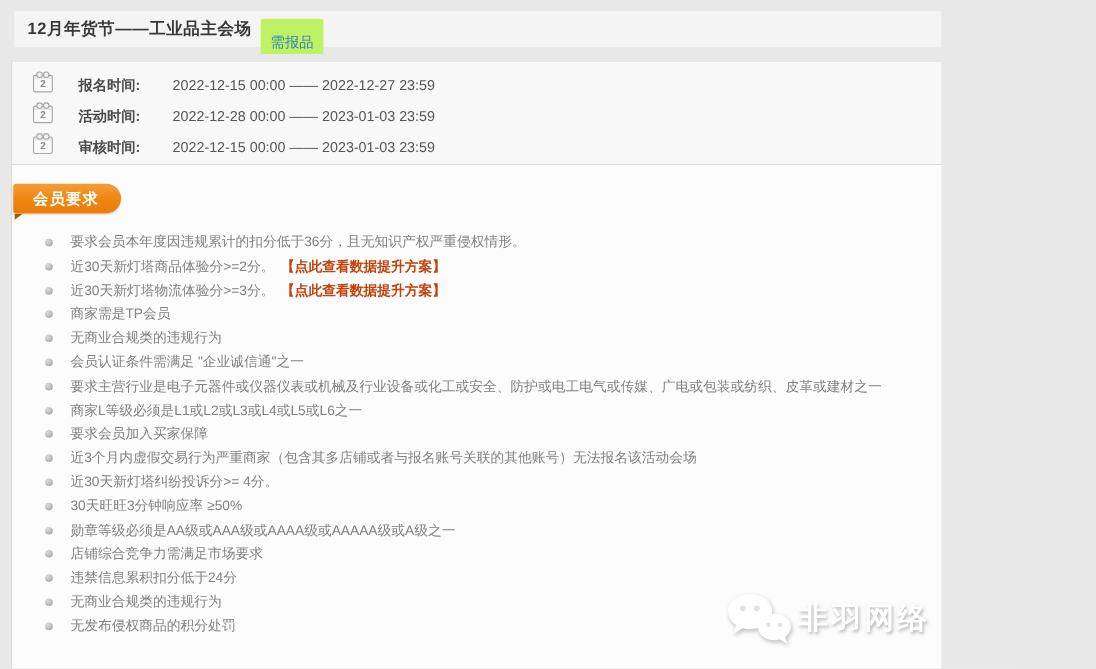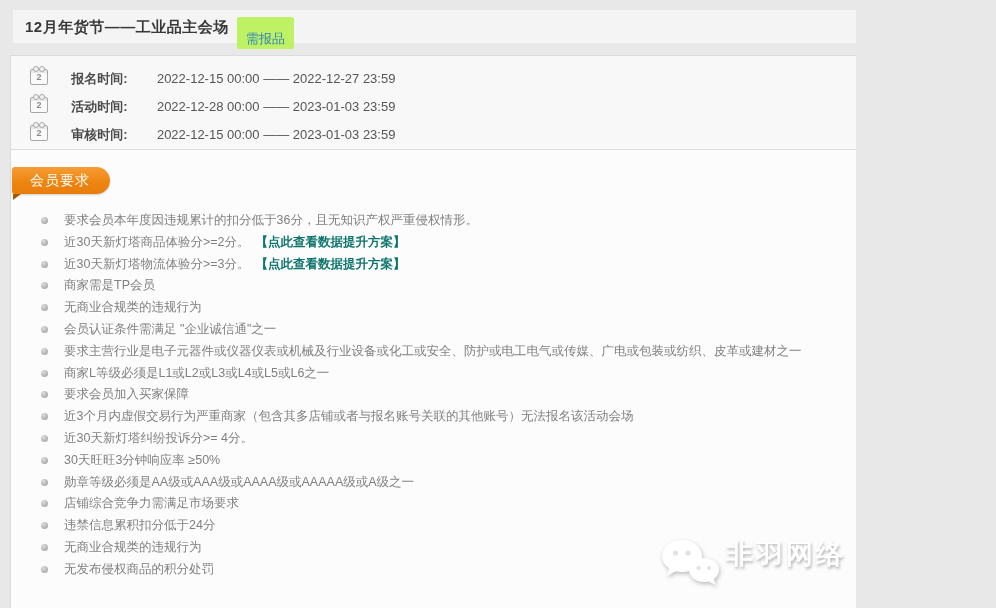--- a/index.html
+++ b/index.html
@@ -17,33 +17,33 @@
   .ring{position:absolute;top:-4px;width:4px;height:4px;border:1px solid #a7a7a7;border-radius:50%;background:#f3f3f3;}
   .ring-l{left:2px}.ring-r{right:2px}
   .cal-num{position:absolute;left:0;right:0;top:2px;text-align:center;font-size:9px;color:#888;line-height:11px;font-weight:bold;}
   .dlabel{display:inline-block;width:72px;font-size:13px;font-weight:bold;color:#4b4b4b;text-align:center;}
   .dvalue{font-size:13px;color:#555;margin-left:17px;}
 
   
   .main{position:absolute;left:10px;top:150px;right:0;bottom:0;background:#fcfcfc;border-left:1px solid #dadada;}
   .ribbon{position:absolute;left:1px;top:17px;height:27px;line-height:27px;padding:0 20px 0 18px;
     background:linear-gradient(180deg,#f59d35 0%,#ee8511 55%,#e87d0b 100%);
-    color:#fff;font-size:14px;font-weight:normal;border-radius:3px 14px 14px 3px;
+    color:#fff;font-size:14px;font-weight:bold;border-radius:3px 14px 14px 3px;
     box-shadow:0 1px 2px rgba(0,0,0,0.18);letter-spacing:1px;}
   .ribbon::after{content:"";position:absolute;left:1px;top:100%;width:8px;height:6px;background:#a35b03;clip-path:polygon(0 0,100% 0,0 100%);}
 
   .reqlist{list-style:none;margin:60px 0 0 0;padding:0;}
   .reqlist li{position:relative;padding-left:53px;line-height:21.8px;font-size:12.5px;color:#808080;white-space:nowrap;}
   .bullet{position:absolute;left:30px;top:7px;width:7px;height:7px;border-radius:50%;
     background:radial-gradient(circle at 35% 30%,#dcdcdc 0%,#b2b2b2 65%,#9c9c9c 100%);
     box-shadow:0 1px 0 rgba(255,255,255,0.8);}
-  .link{color:#0f766e;font-weight:bold;cursor:pointer;margin-left:6px;}
+  .link{color:#c2410c;font-weight:bold;cursor:pointer;margin-left:6px;}
 
   
-  .watermark{position:absolute;right:10px;bottom:20px;display:flex;align-items:flex-start;}
+  .watermark{position:absolute;right:10px;bottom:20px;display:flex;align-items:center;}
   .wm-icon{filter:drop-shadow(1px 2px 2px rgba(110,110,110,0.45));}
   .wm-text{font-size:27px;font-weight:bold;color:#ffffff;text-shadow:1px 2px 3px rgba(110,110,110,0.5);letter-spacing:3px;margin-left:4px;}
 </style>
 </head>
 <body>
 
 <div class="page">
 
   <div class="titlebar">
     <span class="title">12月年货节——工业品主会场</span>

